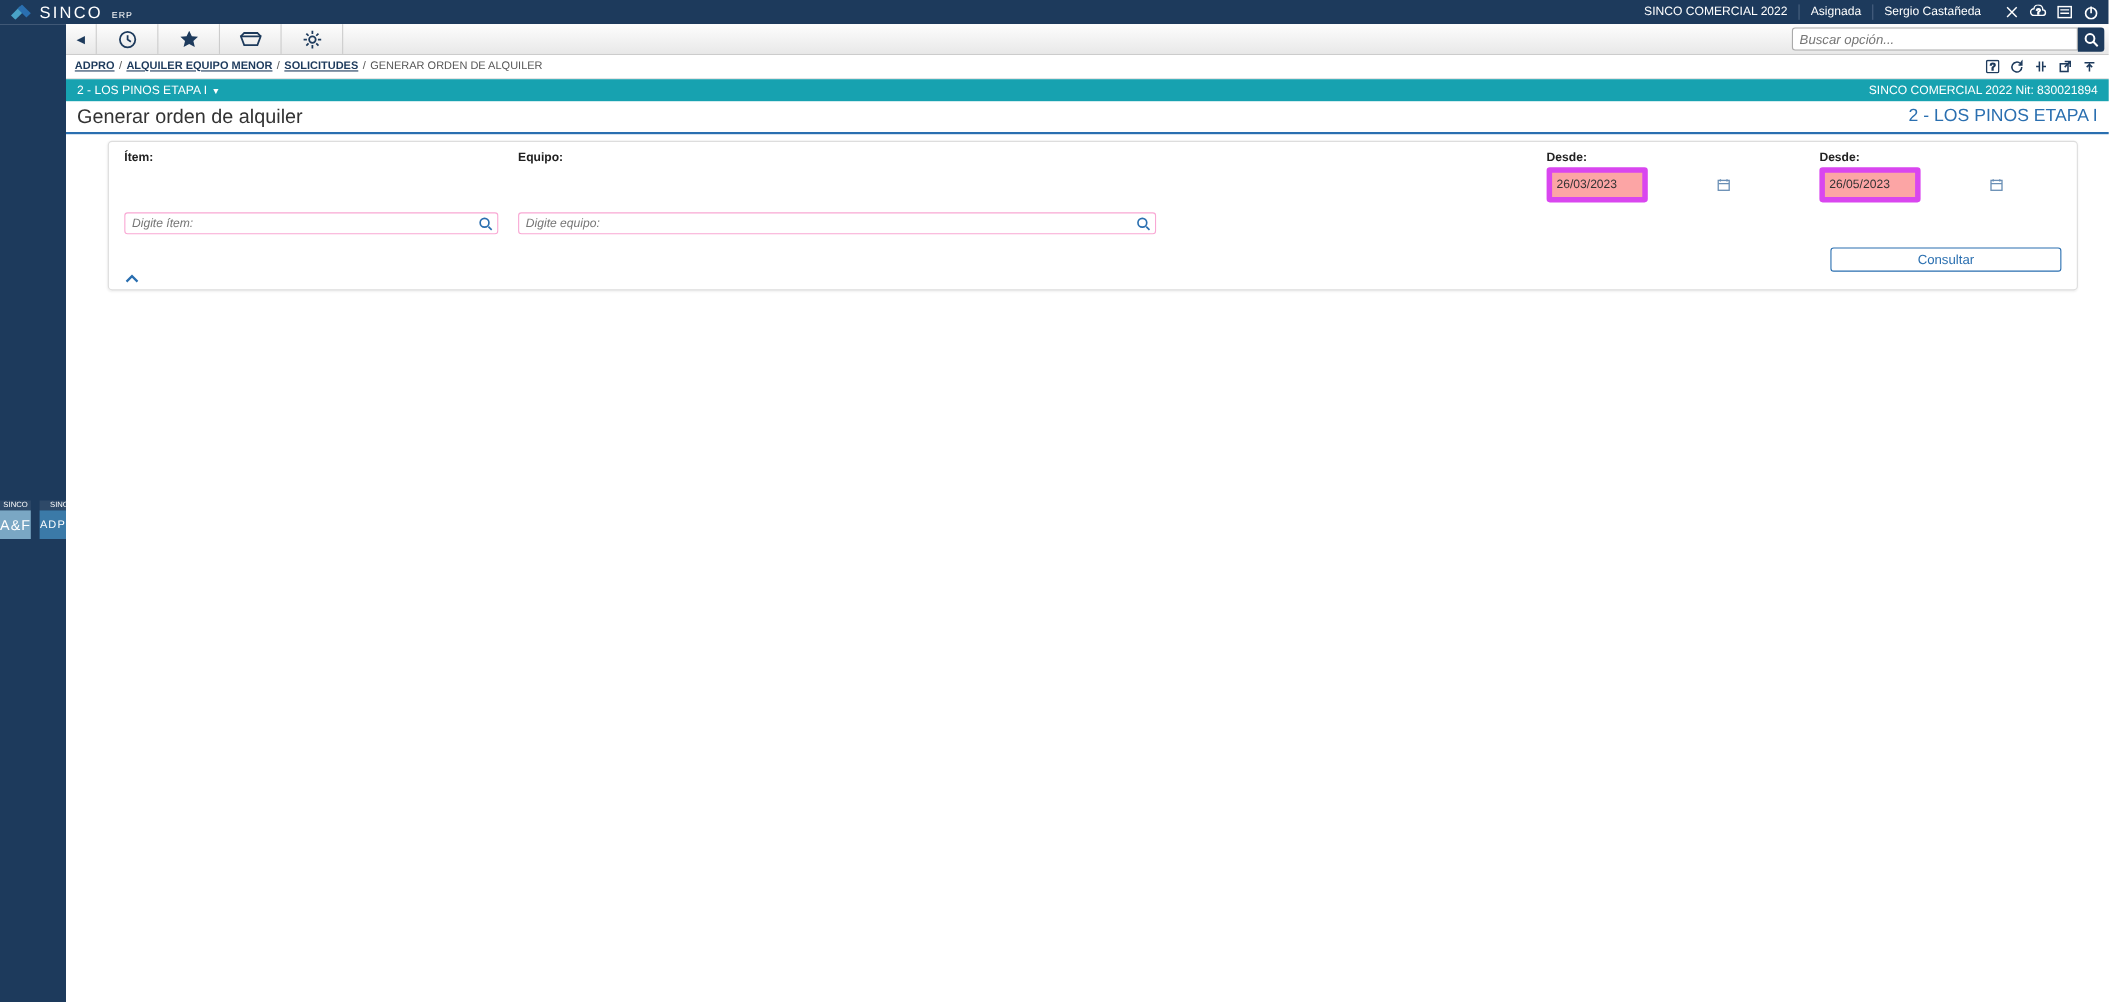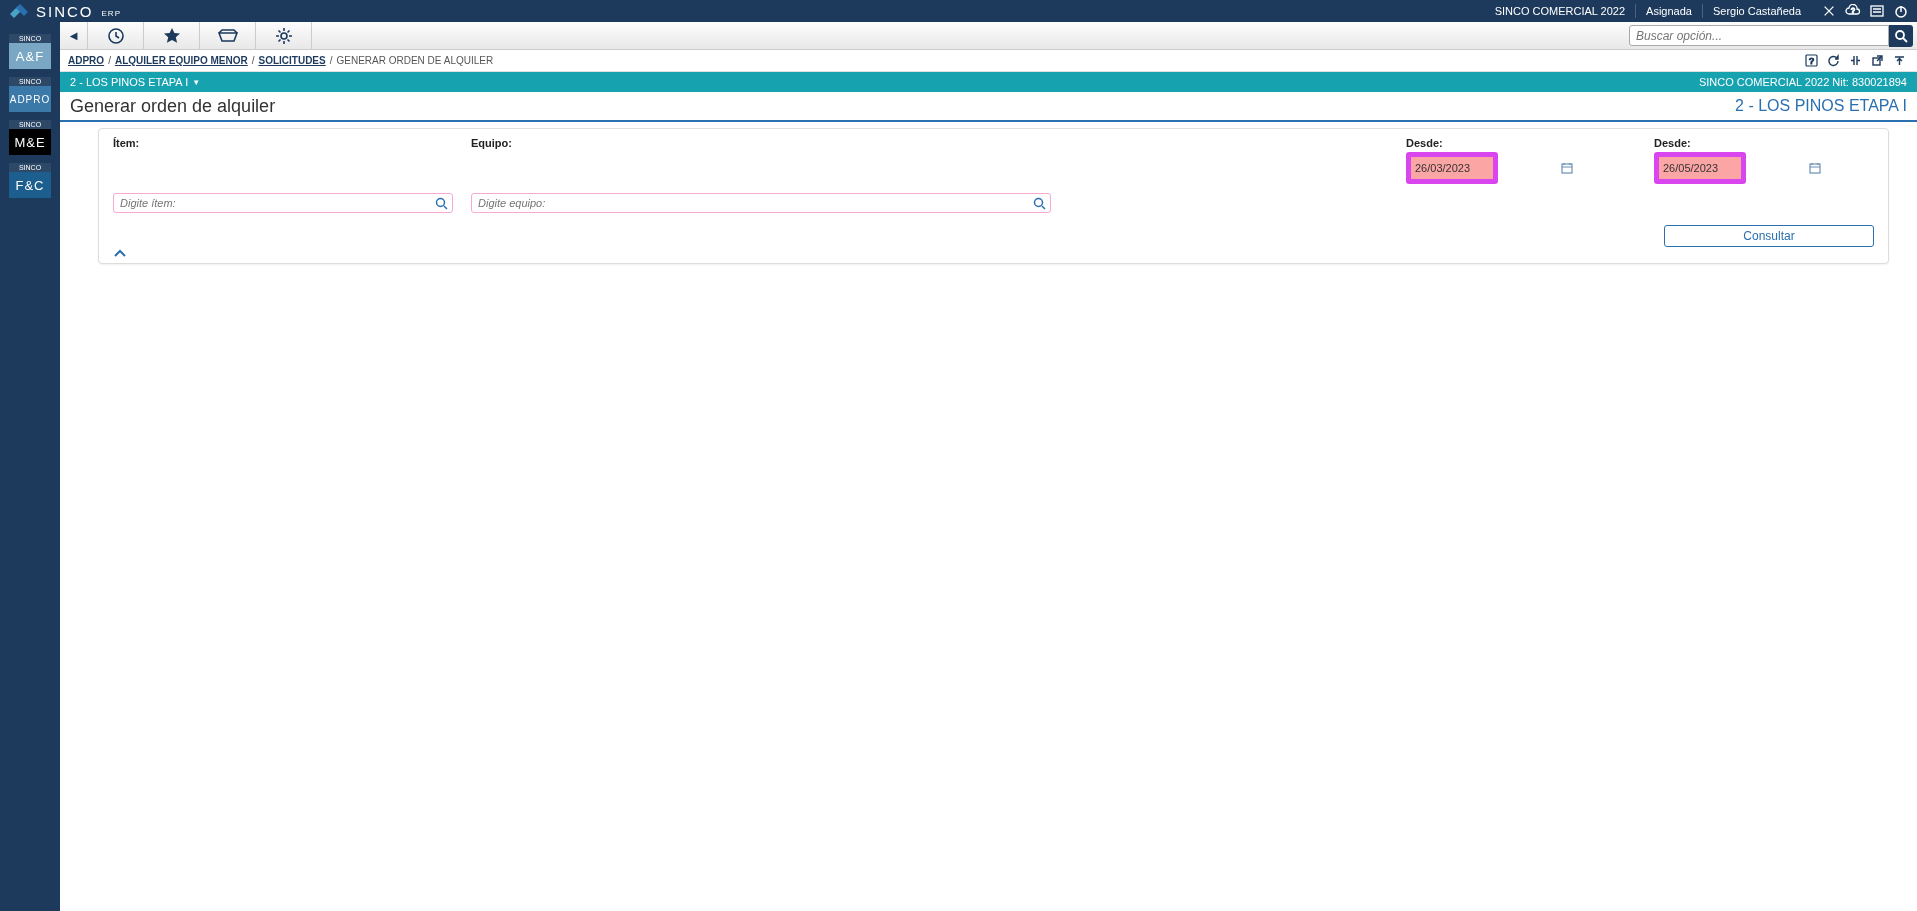--- a/index.html
+++ b/index.html
@@ -47,21 +47,21 @@
   
   .left-sidebar {
     position: absolute;
     top: 22px;
     left: 0;
     width: 60px;
     bottom: 0;
     background: #1d3a5c;
     padding-top: 12px;
     display: flex;
-    flex-direction: column;
+    flex-direction: row;
     align-items: center;
     gap: 8px;
   }
   .mod-tile {
     width: 42px;
     display:flex;
     flex-direction:column;
     align-items:center;
     cursor:pointer;
   }

